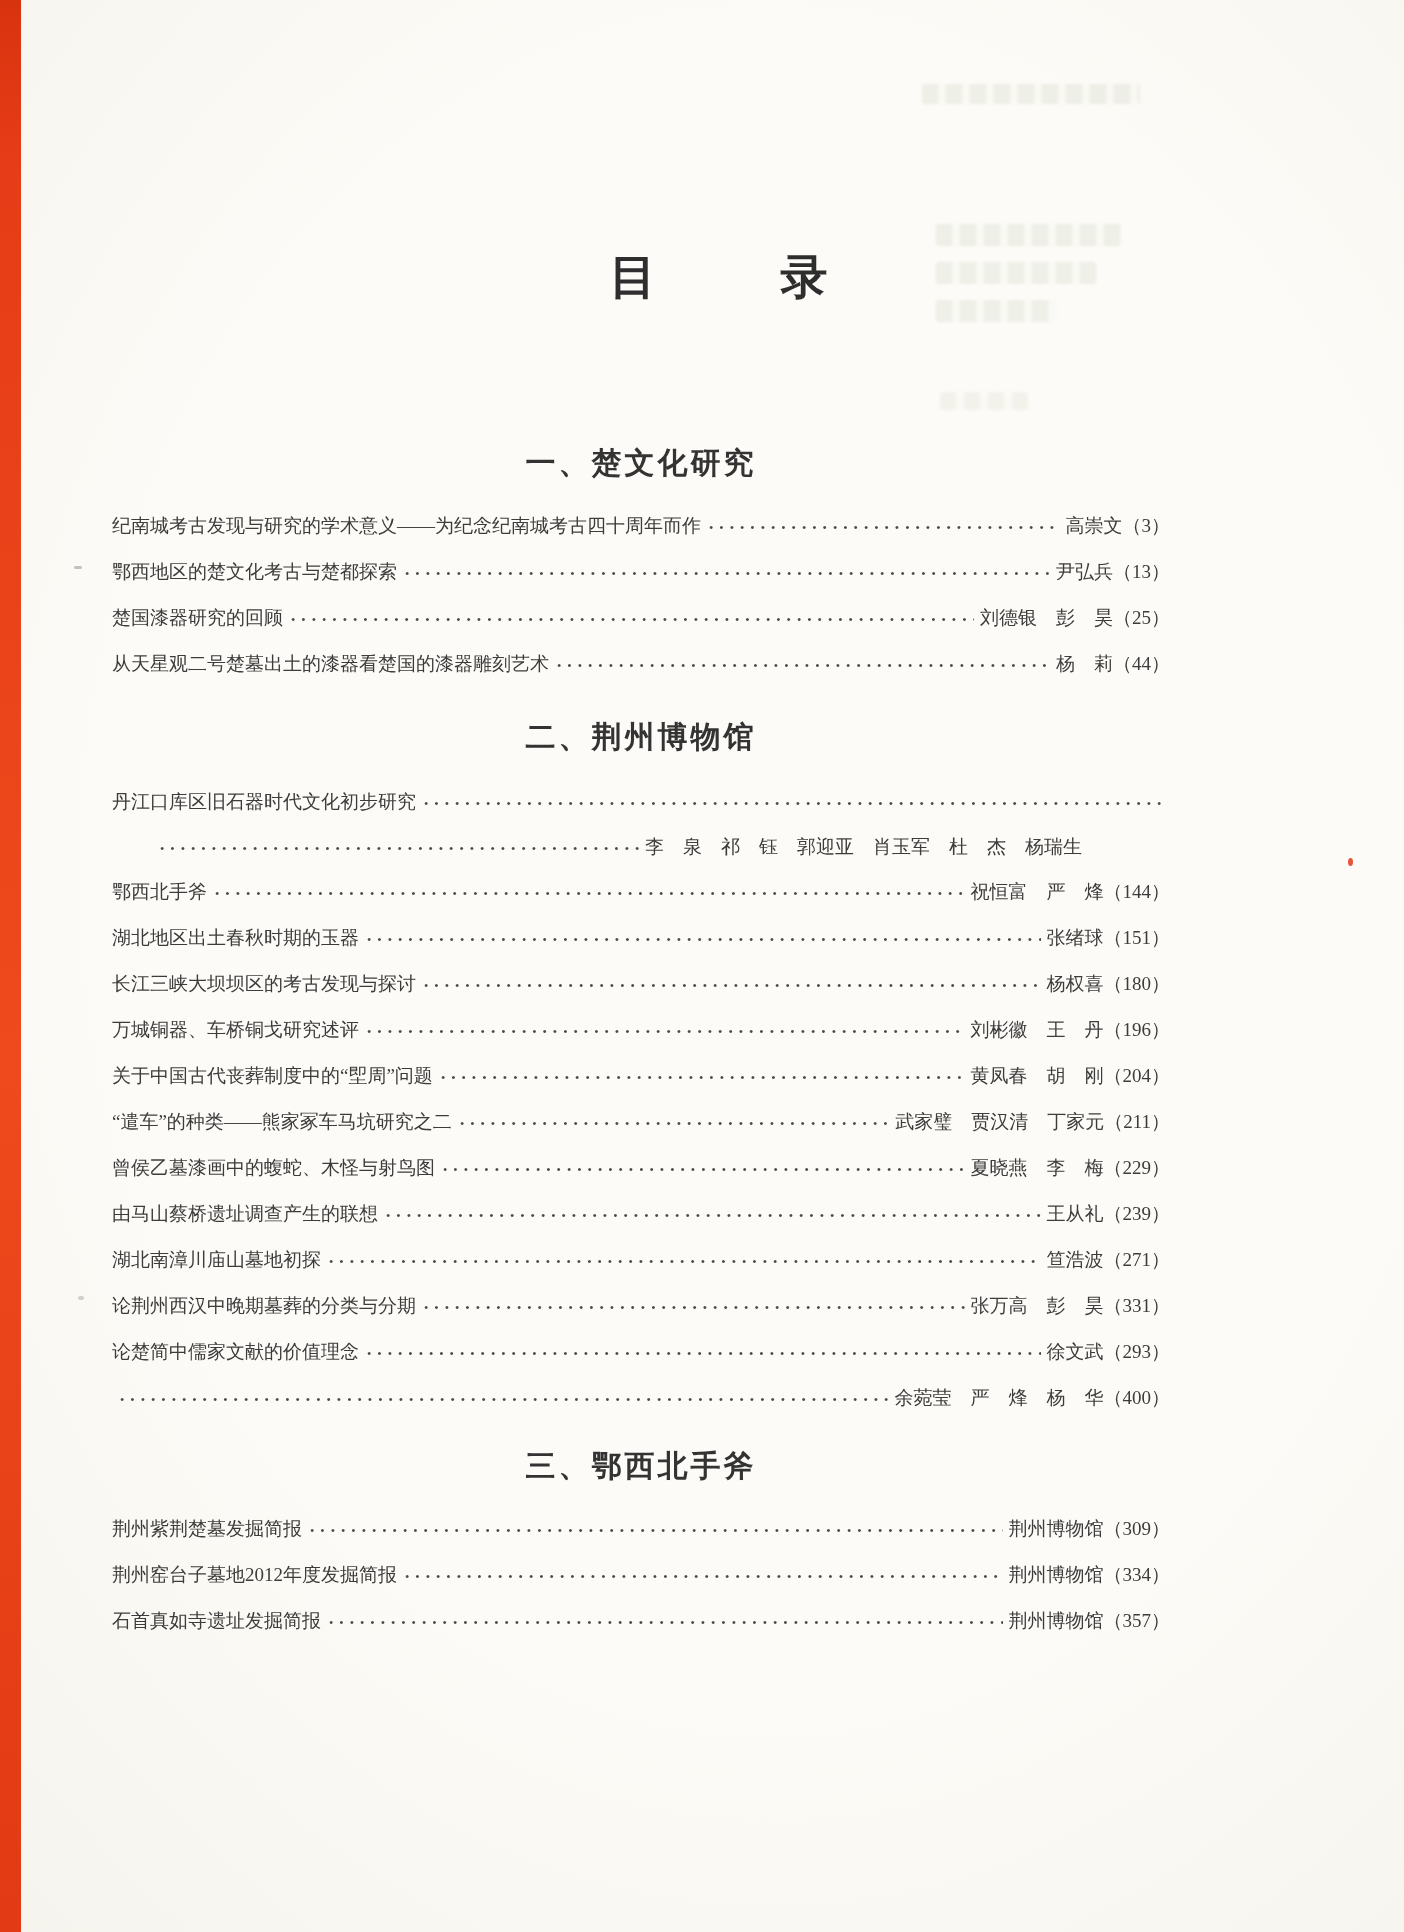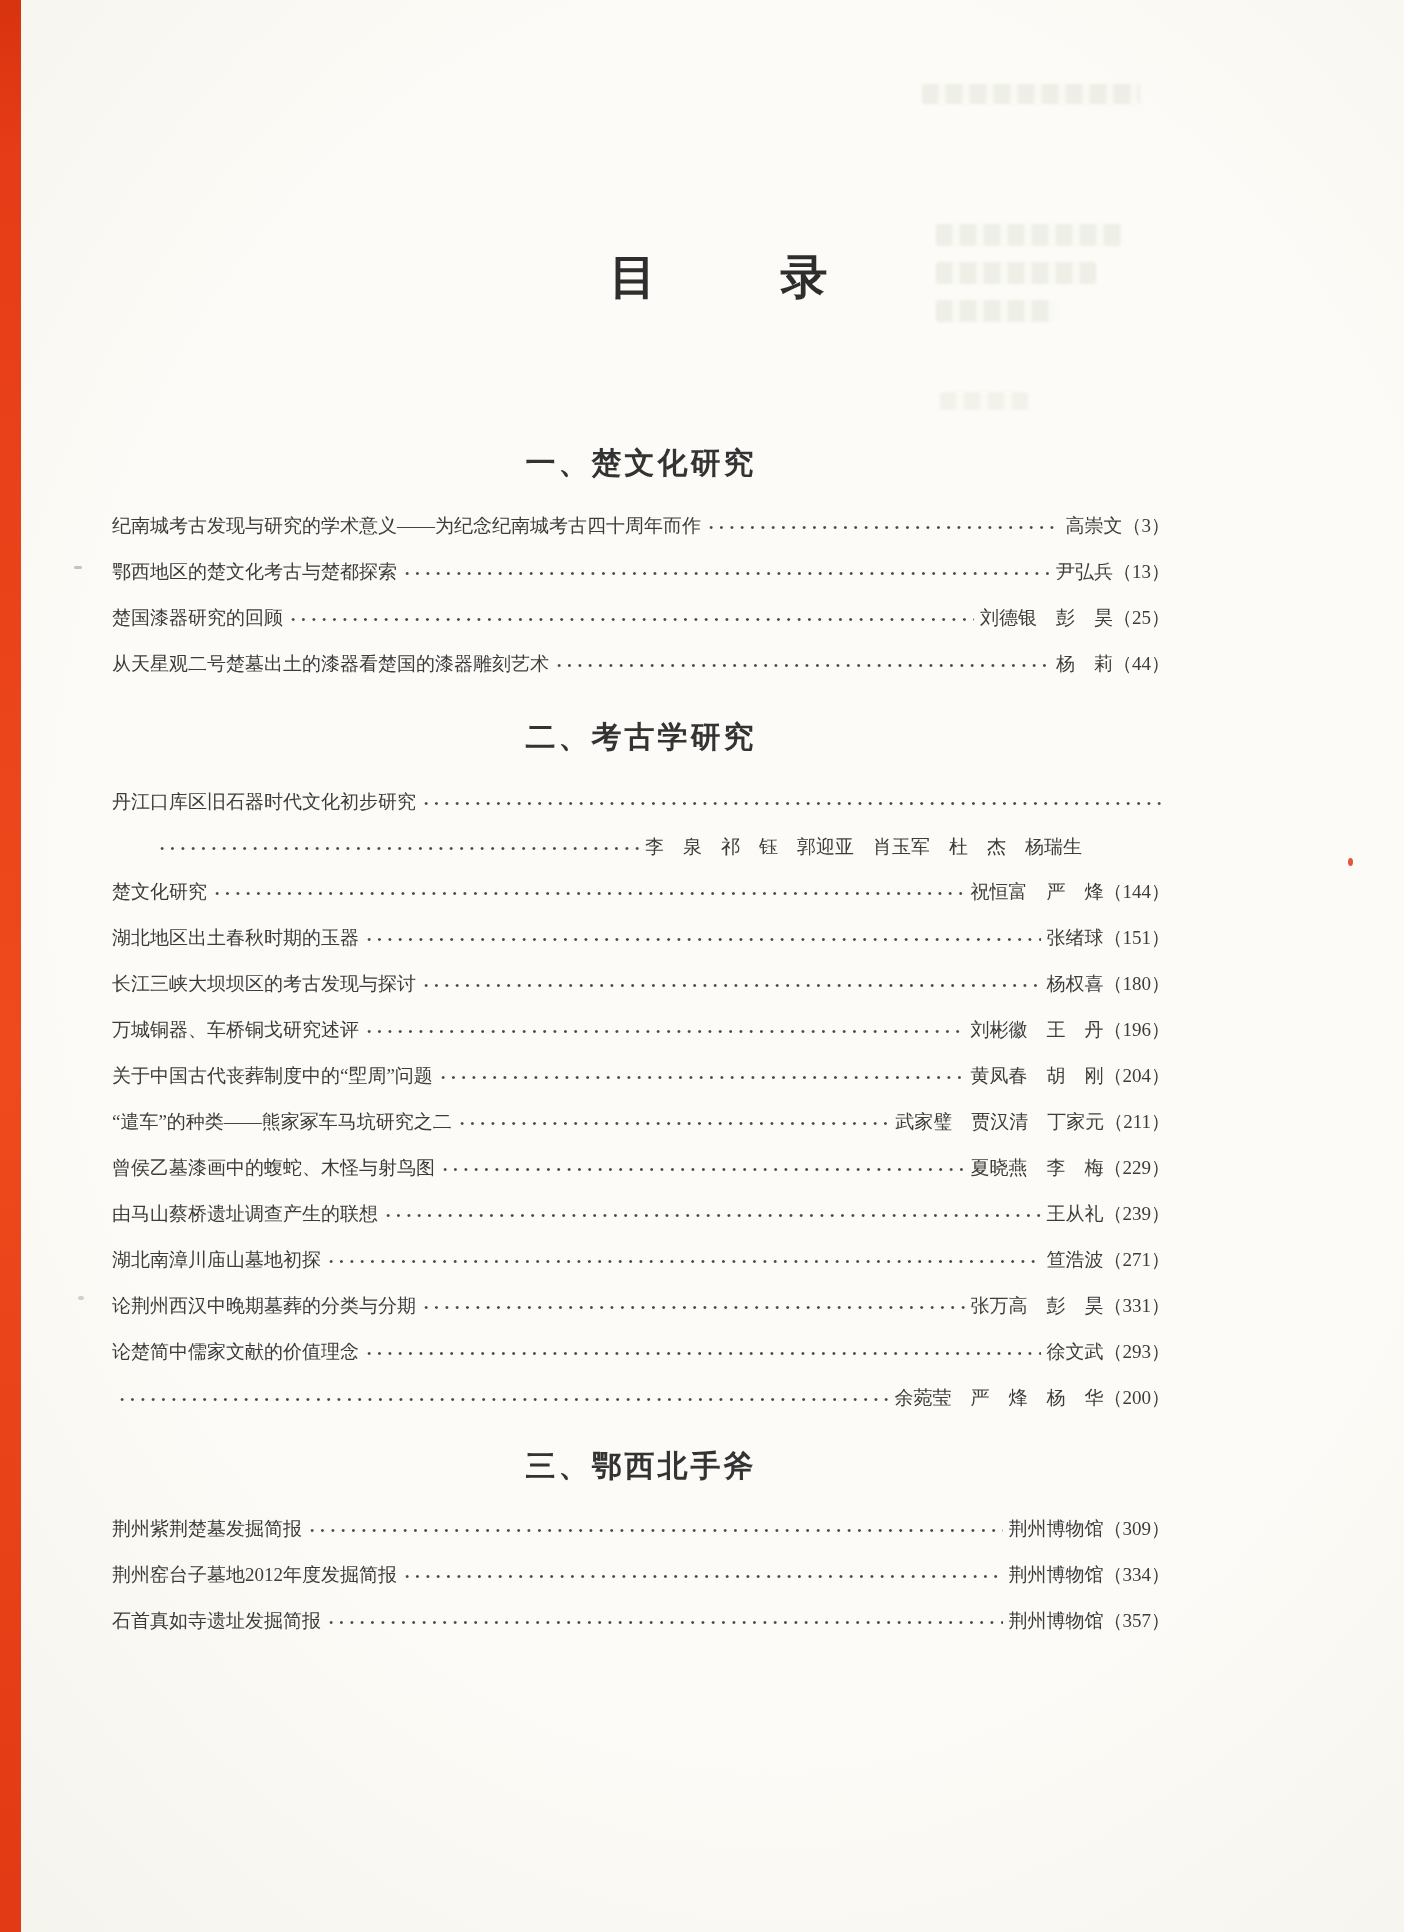--- a/index.html
+++ b/index.html
@@ -119,37 +119,37 @@
 
   <div class="row">
     <span class="t">从天星观二号楚墓出土的漆器看楚国的漆器雕刻艺术</span>
     <span class="dots"></span>
     <span class="a">杨　莉（44）</span>
   </div>
 </div>
   </section>
 
   <section class="sec sec2">
-    <h2 class="sec-h">二、考古学研究</h2>
+    <h2 class="sec-h">二、荆州博物馆</h2>
     <div class="rows">
   <div class="row">
     <span class="t">丹江口库区旧石器时代文化初步研究</span>
     <span class="dots"></span>
     <span class="a"></span>
   </div>
 
   <div class="row cont">
     <span class="t"></span>
     <span class="dots"></span>
     <span class="a">李　泉　祁　钰　郭迎亚　肖玉军　杜　杰　杨瑞生</span>
   </div>
 
 
   <div class="row">
-    <span class="t">楚文化研究</span>
+    <span class="t">鄂西北手斧</span>
     <span class="dots"></span>
     <span class="a">祝恒富　严　烽（144）</span>
   </div>
 
   <div class="row">
     <span class="t">湖北地区出土春秋时期的玉器</span>
     <span class="dots"></span>
     <span class="a">张绪球（151）</span>
   </div>
 
@@ -202,21 +202,21 @@
   </div>
 
   <div class="row">
     <span class="t">论楚简中儒家文献的价值理念</span>
     <span class="dots"></span>
     <span class="a">徐文武（293）</span>
   </div>
 
   <div class="row">
     <span class="dots"></span>
-    <span class="a">余菀莹　严　烽　杨　华（200）</span>
+    <span class="a">余菀莹　严　烽　杨　华（400）</span>
   </div>
 </div>
   </section>
 
   <section class="sec sec3">
     <h2 class="sec-h">三、鄂西北手斧</h2>
     <div class="rows">
   <div class="row">
     <span class="t">荆州紫荆楚墓发掘简报</span>
     <span class="dots"></span>

